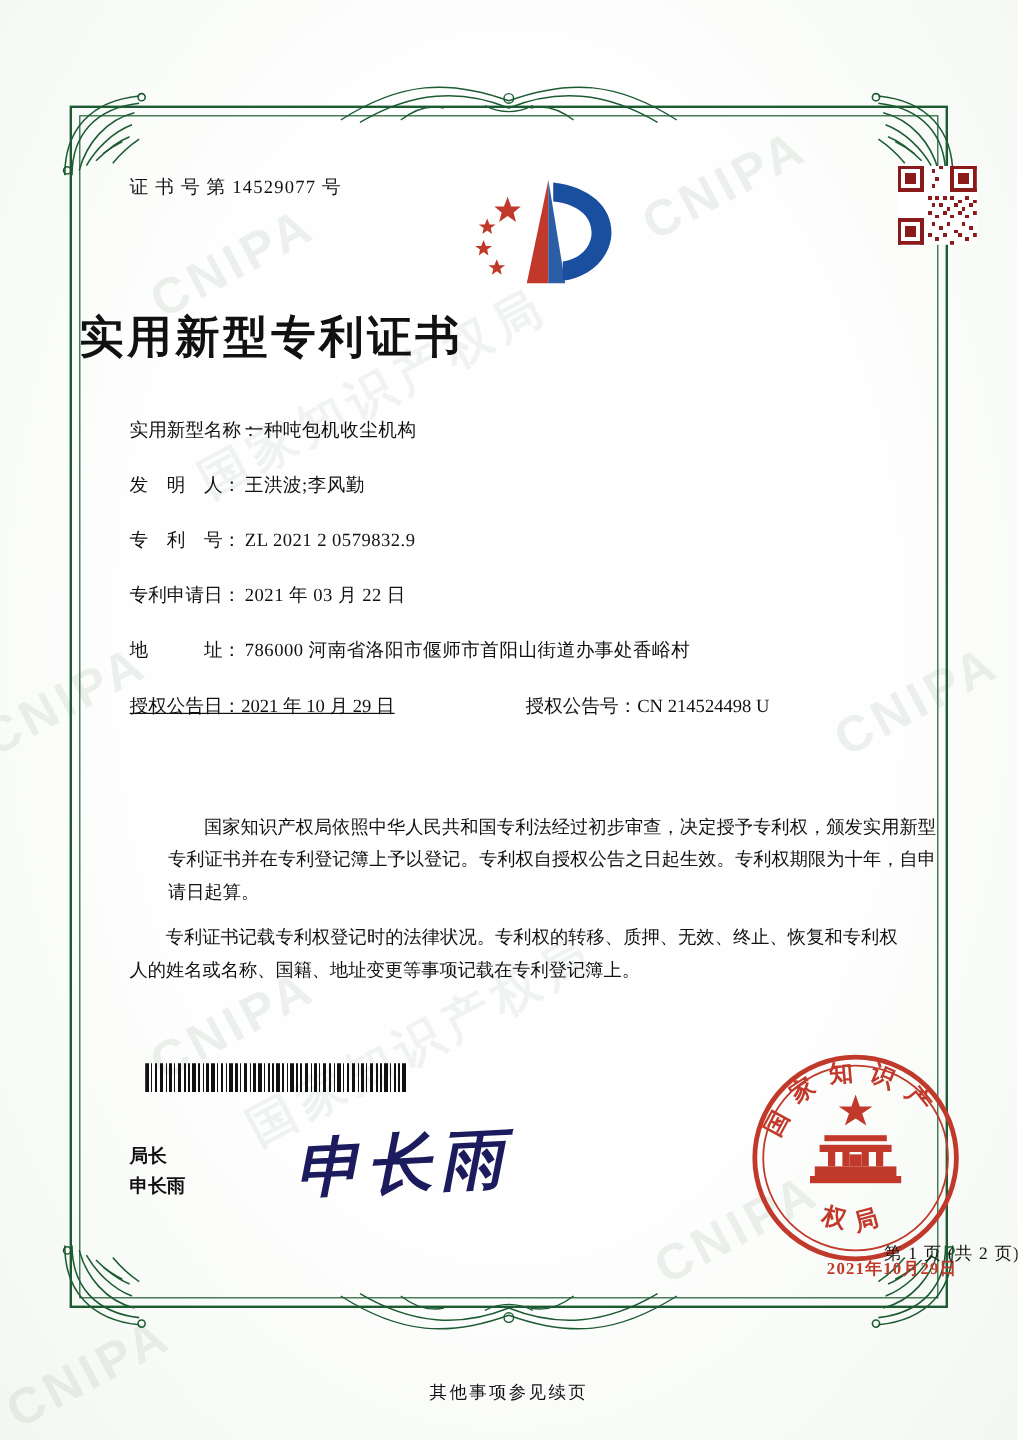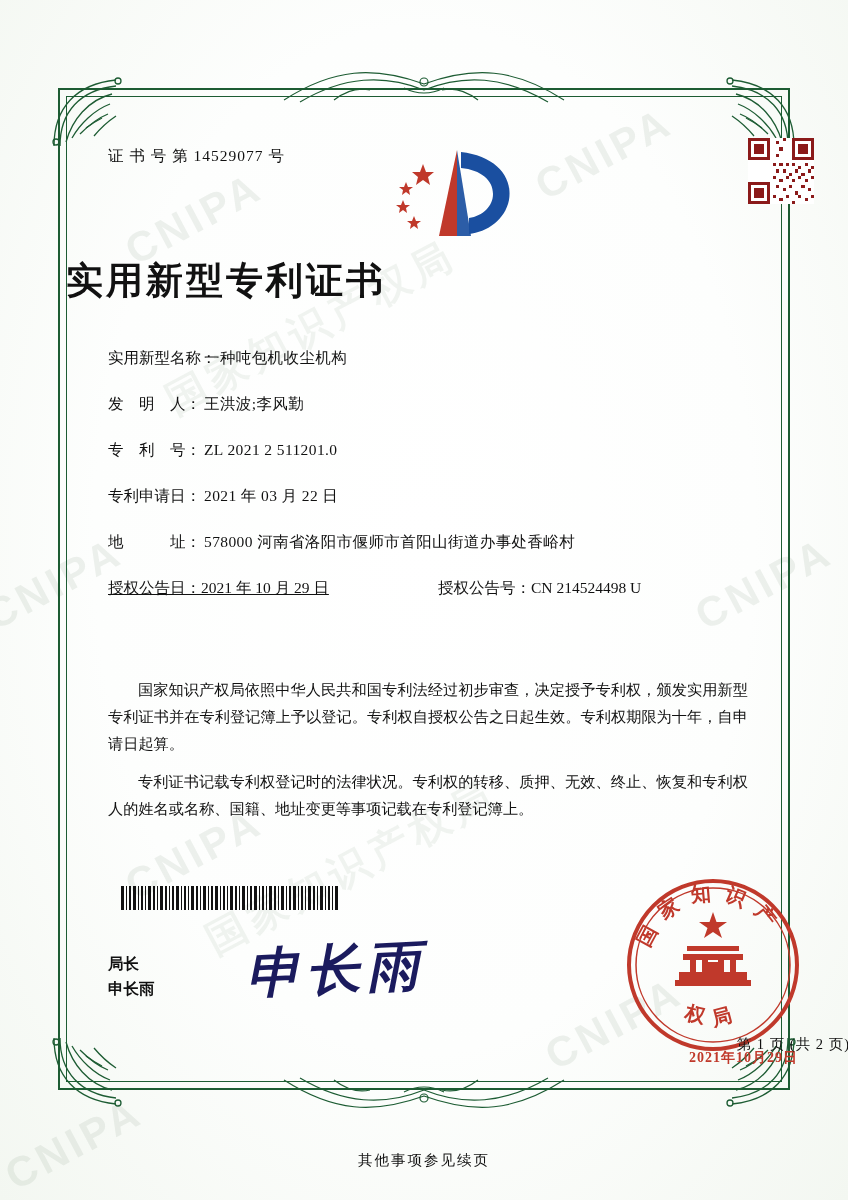--- a/index.html
+++ b/index.html
@@ -114,21 +114,21 @@
   }
   .grant-a{width:330px;flex:0 0 330px;text-decoration:underline;}
   .grant-b{flex:1;}
 
   .para{
     position:absolute;left:42px;width:640px;
     font-size:15.2px;line-height:27px;color:#111;
     text-align:justify;
     text-indent:30px;
   }
-  .p1{top:580px;}
+  .p1{top:580px;margin-left:32px;}
   .p2{top:672px;}
 
   .barcode{
     position:absolute;left:55px;top:790px;
     width:218px;height:24px;
   }
 
   .sign-label{
     position:absolute;left:42px;top:855px;
     font-size:15.5px;line-height:25px;color:#111;font-weight:bold;
@@ -335,29 +335,29 @@
       <div class="frow">
         <div class="flabel">实用新型名称：</div>
         <div class="fvalue">一种吨包机收尘机构</div>
       </div>
       <div class="frow">
         <div class="flabel">发　明　人：</div>
         <div class="fvalue">王洪波;李风勤</div>
       </div>
       <div class="frow">
         <div class="flabel">专　利　号：</div>
-        <div class="fvalue">ZL 2021 2 511201.0</div>
+        <div class="fvalue">ZL 2021 2 0579832.9</div>
       </div>
       <div class="frow">
         <div class="flabel">专利申请日：</div>
         <div class="fvalue">2021 年 03 月 22 日</div>
       </div>
       <div class="frow">
         <div class="flabel">地　　　址：</div>
-        <div class="fvalue">578000 河南省洛阳市偃师市首阳山街道办事处香峪村</div>
+        <div class="fvalue">786000 河南省洛阳市偃师市首阳山街道办事处香峪村</div>
       </div>
 
       <div class="grant-row">
         <div class="grant-a">
           <span>授权公告日：</span><span>2021 年 10 月 29 日</span>
         </div>
         <div class="grant-b">
           <span>授权公告号：</span><span>CN 214524498 U</span>
         </div>
       </div>

